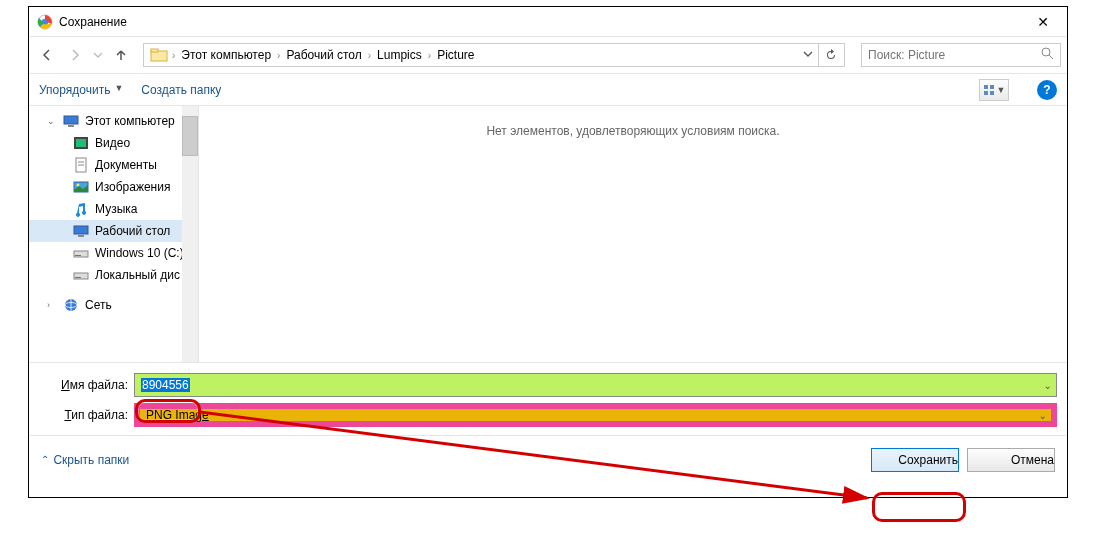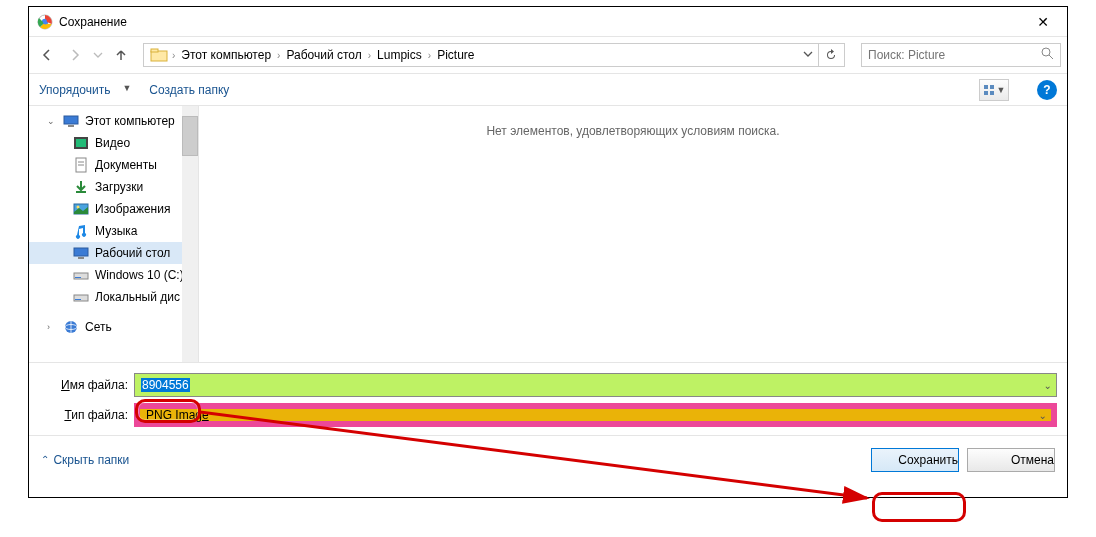--- a/index.html
+++ b/index.html
@@ -23,21 +23,21 @@
 .breadcrumb .sep { color: #888; font-size: 10px; }
 .breadcrumb .spacer { flex: 1; }
 .breadcrumb .history-drop { width: 20px; text-align: center; color: #555; cursor: pointer; }
 .refresh-btn { width: 24px; height: 24px; border-left: 1px solid #ccc; display: flex; align-items: center; justify-content: center; cursor: pointer; color: #555; }
 .search-box { width: 200px; height: 24px; border: 1px solid #ccc; display: flex; align-items: center; padding: 0 6px; margin-left: 6px; gap: 8px; }
 .search-box input { flex: 1; border: none; outline: none; color: #888; font-size: 12px; }
 .search-box .search-icon { color: #888; cursor: pointer; }
 
 
 .toolbar { height: 32px; background: #fff; border-bottom: 1px solid #e5e5e5; display: flex; align-items: center; padding: 0 10px; gap: 18px; }
-.toolbar .tool-item { color: #1a5490; cursor: pointer; display: flex; gap: 12px; }
+.toolbar .tool-item { color: #1a5490; cursor: pointer; display: flex; gap: 4px; }
 .toolbar .tool-drop { color: #555; font-size: 9px; }
 .toolbar .spacer { flex: 1; }
 .toolbar .view-btn { width: 30px; height: 22px; border: 1px solid #ccc; background: linear-gradient(#fdfdfd,#eaeaea); display: flex; align-items: center; justify-content: center; cursor: pointer; color: #444; gap: 2px; }
 .toolbar .help-btn { width: 20px; height: 20px; border-radius: 50%; background: #0078d7; color: #fff; display: flex; align-items: center; justify-content: center; cursor: pointer; margin-left: 10px; font-weight: bold; }
 
 
 .body { display: flex; height: 256px; }
 .sidebar { width: 170px; border-right: 1px solid #e5e5e5; overflow: hidden; position: relative; background: #fff; }
 .sidebar-scroll { position: absolute; right: 0; top: 0; width: 16px; height: 100%; background: #f0f0f0; }
 .sidebar-scroll .thumb { position: absolute; top: 10px; width: 100%; height: 40px; background: #cdcdcd; border: 1px solid #bbb; }
@@ -201,27 +201,20 @@
         <div class="tree-item indent">
           <span class="tree-icon"><svg viewBox="0 0 16 16">
                 <rect x="3" y="1" width="10" height="14" fill="#fff" stroke="#888"></rect>
                 <line x1="5" y1="5" x2="11" y2="5" stroke="#888"></line>
                 <line x1="5" y1="8" x2="11" y2="8" stroke="#888"></line>
               </svg></span>
           <span class="label">Документы</span>
         </div>
         <div class="tree-item indent">
           <span class="tree-icon"><svg viewBox="0 0 16 16">
-                <path d="M8 2 L8 10 M4 7 L8 11 L12 7" stroke="#2a8a3a" stroke-width="2" fill="none"></path>
-                <line x1="3" y1="13" x2="13" y2="13" stroke="#2a8a3a" stroke-width="2"></line>
-              </svg></span>
-          <span class="label">Загрузки</span>
-        </div>
-        <div class="tree-item indent">
-          <span class="tree-icon"><svg viewBox="0 0 16 16">
                 <rect x="1" y="3" width="14" height="10" fill="#4aa3df" stroke="#2a6a9e"></rect>
                 <circle cx="5" cy="6" r="1.5" fill="#ffe066"></circle>
                 <path d="M1 11 L6 7 L10 10 L15 6 L15 13 L1 13 Z" fill="#2a8a3a"></path>
               </svg></span>
           <span class="label">Изображения</span>
         </div>
         <div class="tree-item indent">
           <span class="tree-icon"><svg viewBox="0 0 16 16">
                 <path d="M6 3 L12 2 L12 10 A2 2 0 1 1 10 10 L10 5 L6 6 L6 12 A2 2 0 1 1 4 12 Z" fill="#1e88e5"></path>
               </svg></span>

